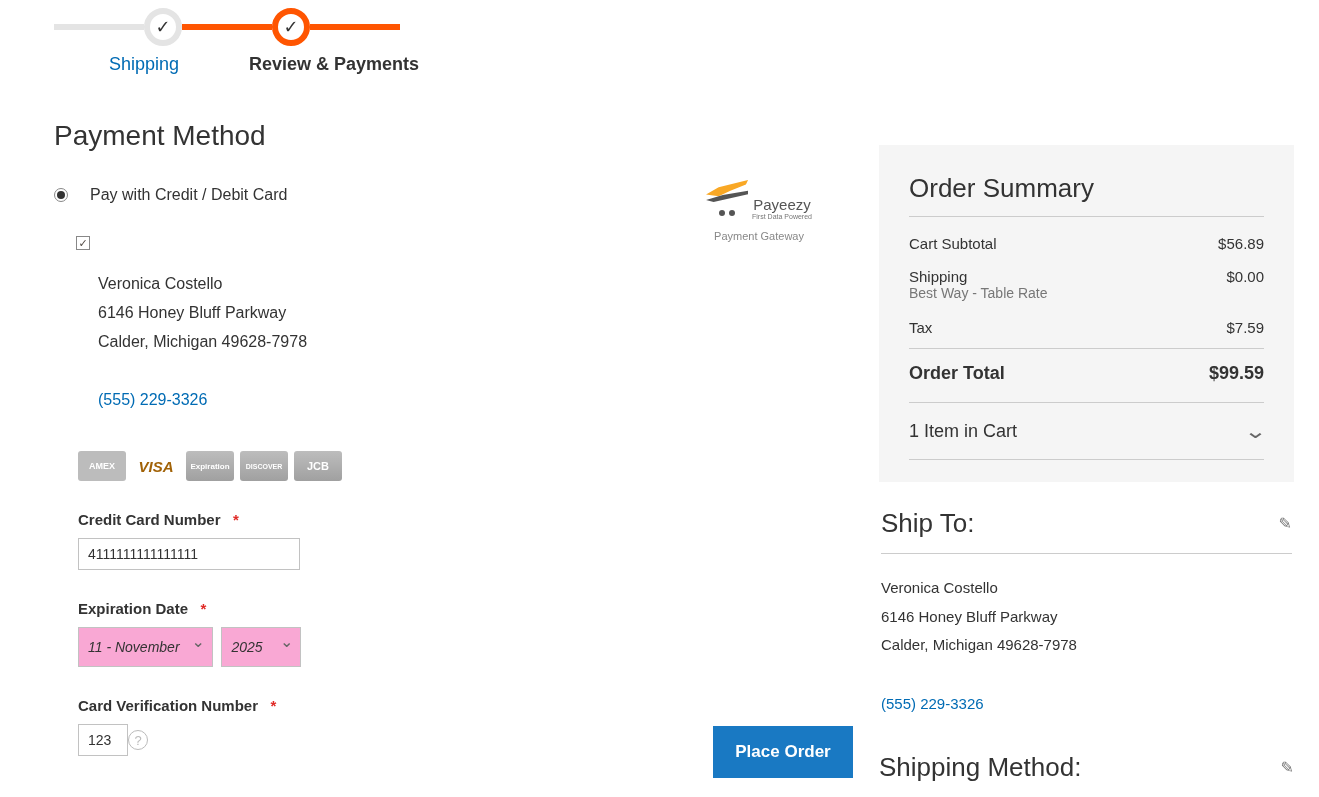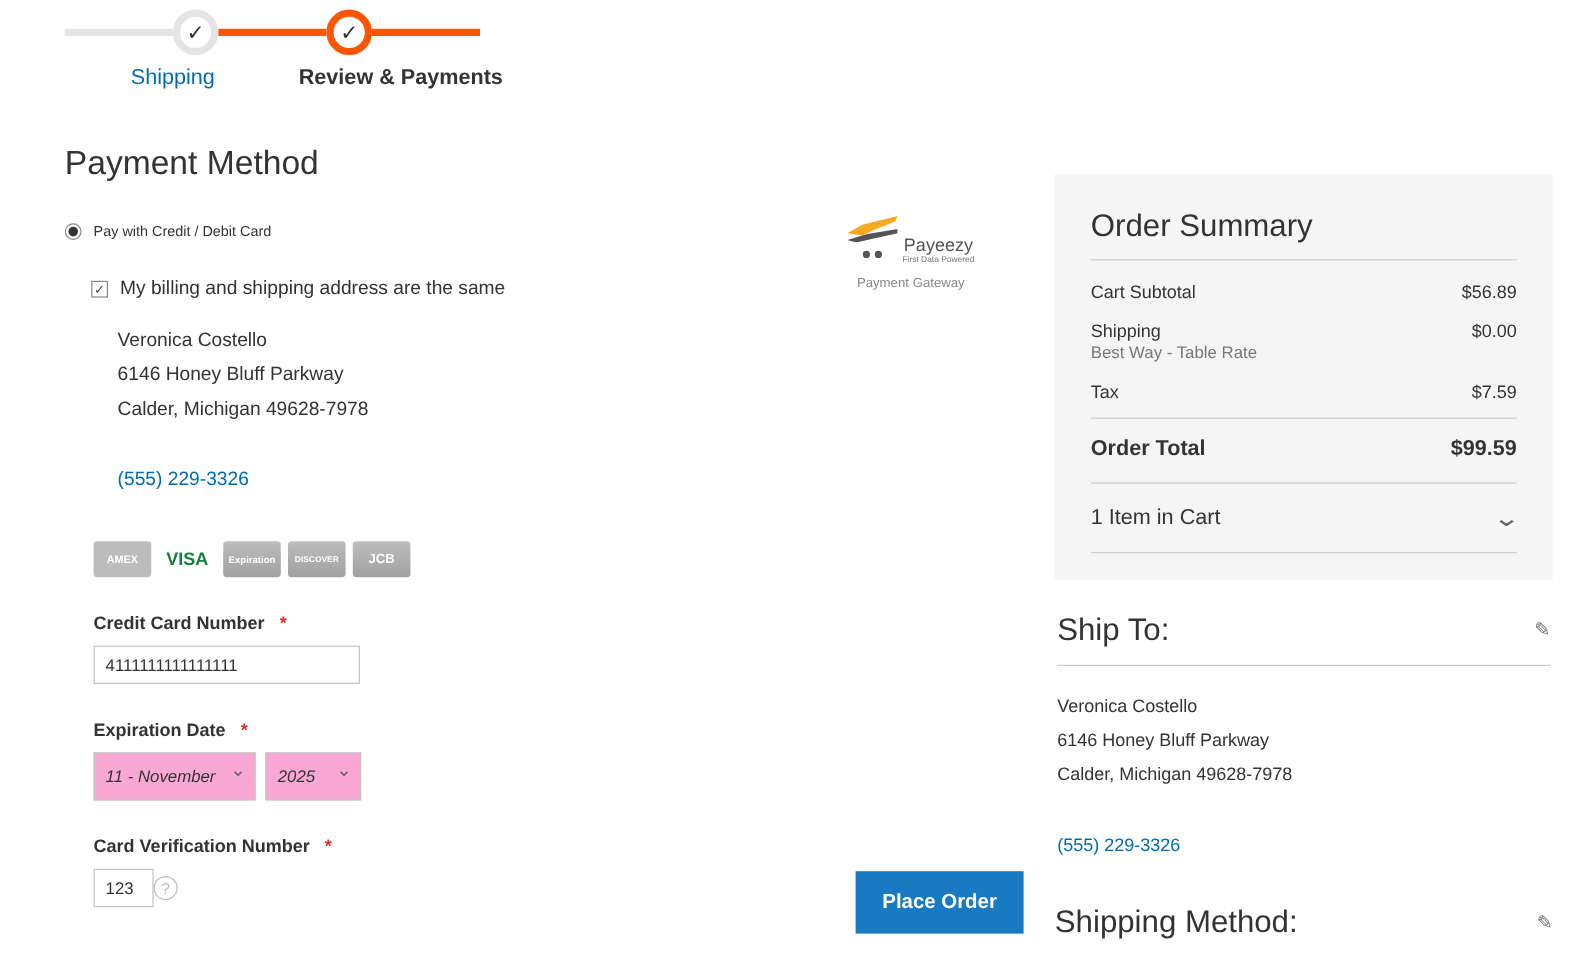--- a/index.html
+++ b/index.html
@@ -54,21 +54,21 @@
     font-size: 28px;
     color: #333;
   }
 
   .payment-block {
     position: absolute;
     left: 54px;
     top: 186px;
     width: 800px;
   }
-  .pay-option { display: flex; align-items: center; gap: 10px; font-size: 12px; }
+  .pay-option { display: flex; align-items: center; gap: 22px; font-size: 16px; }
   .radio {
     width: 14px; height: 14px; border-radius: 50%;
     border: 1px solid #888;
     display: inline-flex; align-items: center; justify-content: center;
   }
   .radio .dot { width: 8px; height: 8px; border-radius: 50%; background: #333; }
 
   .billing-same { margin: 32px 0 0 22px; display: flex; align-items: center; gap: 10px; font-size: 16px; }
   .chk {
     width: 14px; height: 14px; border: 1px solid #888;
@@ -79,21 +79,21 @@
   .addr { margin: 20px 0 0 44px; line-height: 1.8; font-size: 16px; }
   .phone-link { color: #006bb4; display: inline-block; margin-top: 30px; cursor: pointer; }
 
   .cards-row { margin: 36px 0 0 24px; display: flex; gap: 6px; }
   .cicon {
     width: 48px; height: 30px; border-radius: 3px;
     display: flex; align-items: center; justify-content: center;
     font-size: 8px; font-weight: 700; color: #fff;
   }
   .ci-amex { background: #bcbcbc; color:#fff; font-size:9px; }
-  .ci-visa { background: #fff; border:0; color:#15803d; font-size:15px; font-weight:900; }
+  .ci-visa { background: #fff; border:0; color:#a16207; font-size:15px; font-style:italic; font-weight:900; }
   .ci-mc   { background: linear-gradient(#bdbdbd, #a0a0a0); font-size:8px; }
   .ci-disc { background: linear-gradient(#bdbdbd, #a0a0a0); font-size:7px; }
   .ci-jcb  { background: linear-gradient(#bdbdbd, #a0a0a0); font-size:11px; }
 
   .field { margin: 30px 0 0 24px; }
   .field label { font-size: 15px; font-weight: 600; color: #333; display: block; margin-bottom: 10px; }
   .field label .req { color: #e02b27; }
   .field input[type=text] {
     border: 1px solid #c2c2c2; height: 32px; padding: 0 9px; font-size: 14px; color: #333;
   }
@@ -208,21 +208,20 @@
 <div class="payment-block">
   <div class="pay-option">
     <span class="radio">
         <span class="dot"></span>
       </span>
     <span>Pay with Credit / Debit Card</span>
   </div>
 
   <div class="billing-same">
     <span class="chk">✓</span>
-    <span>My billing and shipping address are the same</span>
   </div>
 
   <div class="addr">
     <div>Veronica Costello</div>
     <div>6146 Honey Bluff Parkway</div>
     <div>Calder, Michigan 49628-7978</div>
     <div class="phone-link">(555) 229-3326</div>
   </div>
 
   <div class="cards-row">

